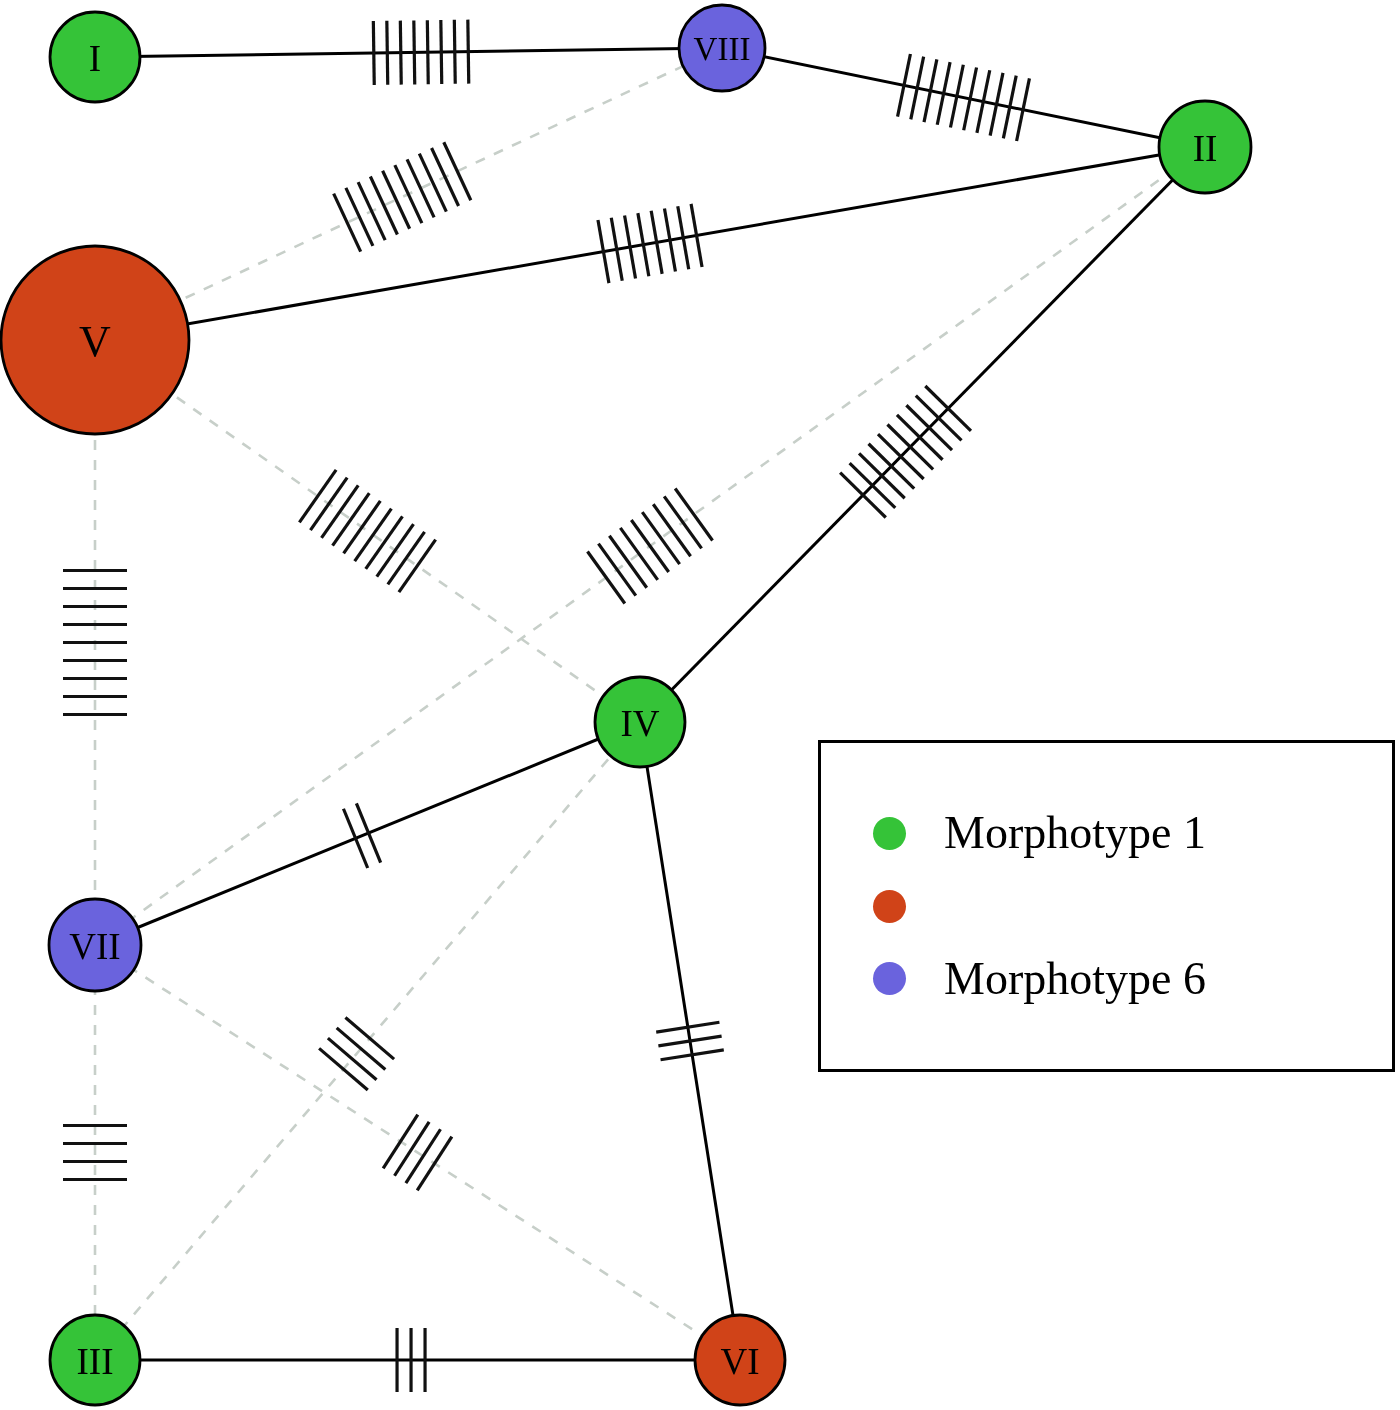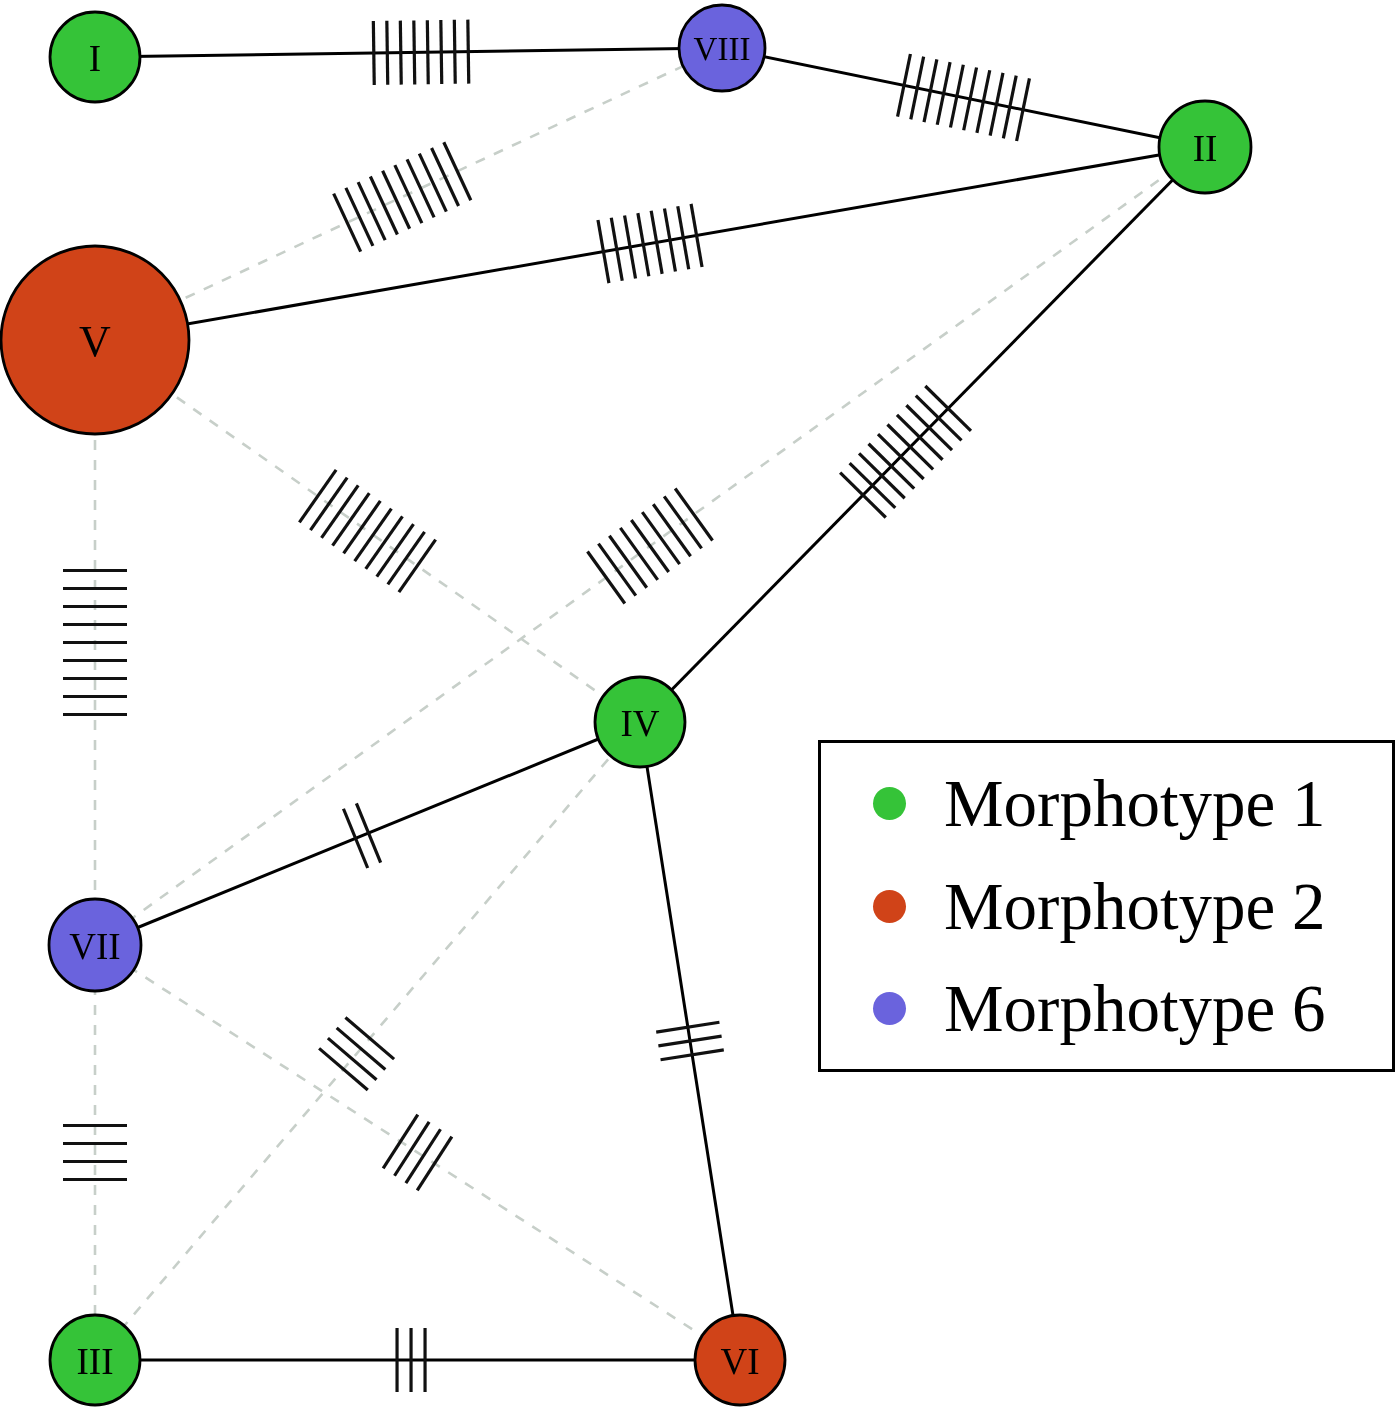--- a/index.html
+++ b/index.html
@@ -31,21 +31,21 @@
     gap: 32px;
     padding-left: 52px;
   }
   .legend-row { display: flex; align-items: center; gap: 38px; }
   .legend-dot {
     width: 33px; height: 33px;
     border-radius: 50%;
     flex: 0 0 auto;
   }
   .legend-label {
-    font-size: 67px;
+    font-size: 46px;
     line-height: 1.05;
     color: #000000;
     white-space: nowrap;
   }
 </style>
 </head>
 <body>
 
 <div class="canvas">
 
@@ -226,21 +226,20 @@
       </g>
     </svg>
 
   <div class="legend">
     <div class="legend-row">
       <span class="legend-dot" style="background-color: rgb(53, 195, 56);"></span>
       <span class="legend-label">Morphotype 1</span>
     </div>
     <div class="legend-row">
       <span class="legend-dot" style="background-color: rgb(208, 67, 24);"></span>
-      <span class="legend-label">Morphotype 2</span>
     </div>
     <div class="legend-row">
       <span class="legend-dot" style="background-color: rgb(106, 99, 221);"></span>
       <span class="legend-label">Morphotype 6</span>
     </div>
   </div>
 
 </div>
 
 </body></html>

